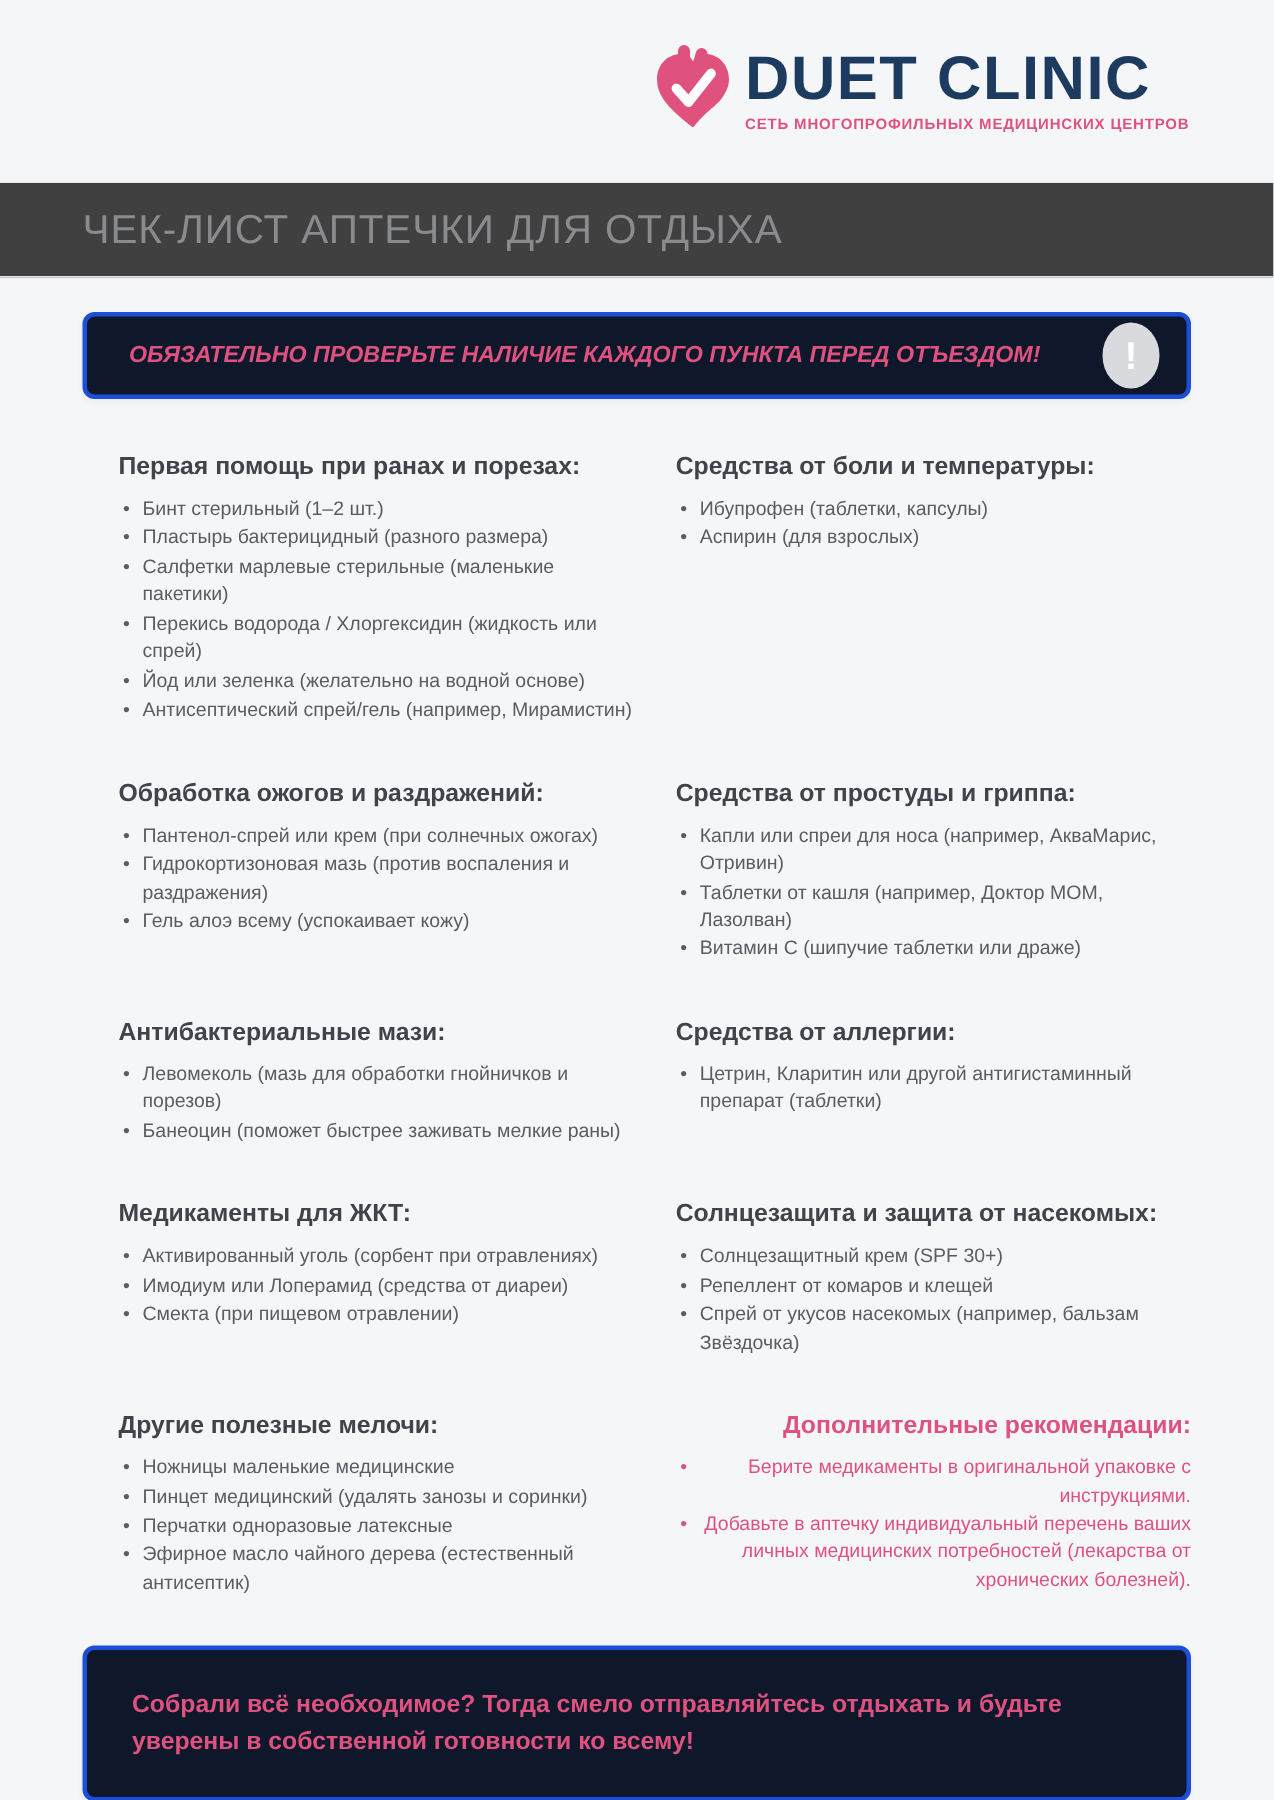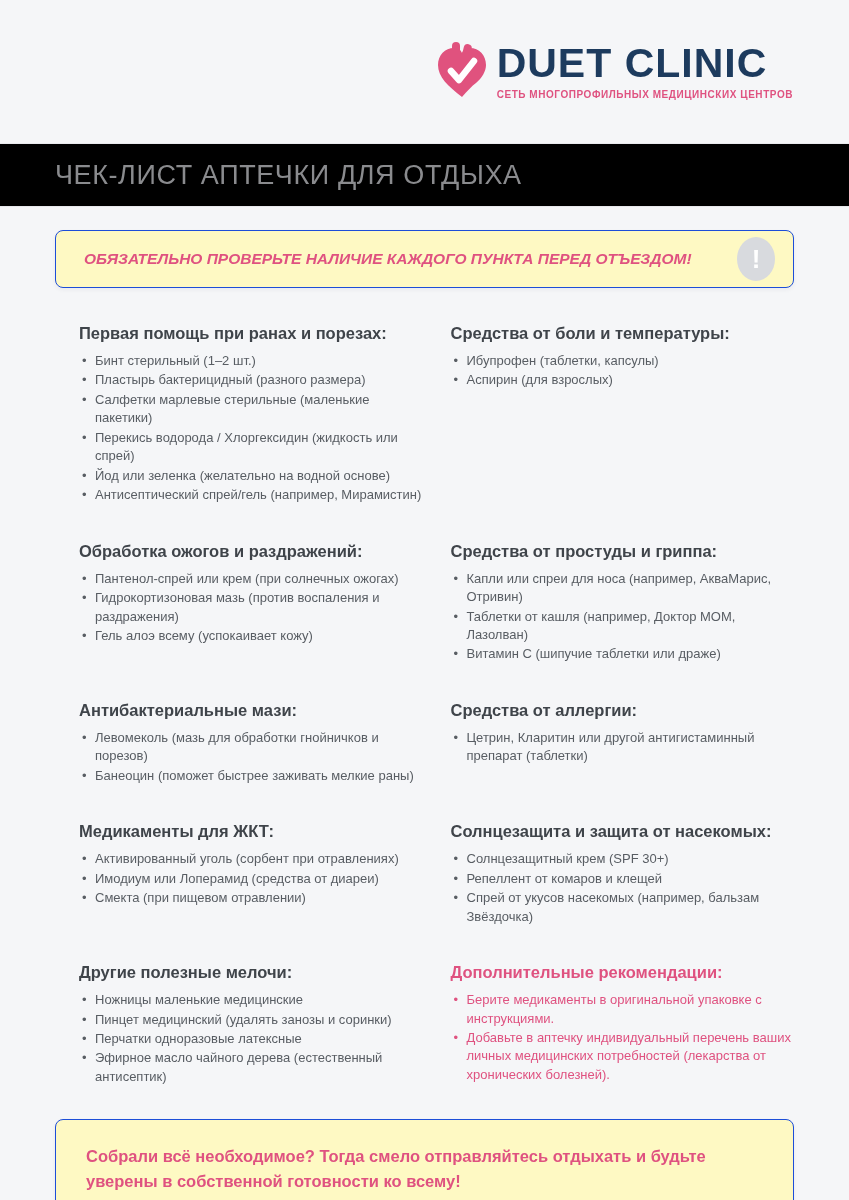--- a/index.html
+++ b/index.html
@@ -6,21 +6,21 @@
   html, body { width: 849px; }
   body {
     height: 1200px;
     background: #f5f6f8;
     font-family: "Liberation Sans", sans-serif;
     overflow: hidden;
   }
 
   
   .header {
-    height: 144px;
+    height: 122px;
     display: flex;
     align-items: center;
     justify-content: flex-end;
     padding-right: 56px;
     border-bottom: 1px solid #e9eaee;
   }
   .logo { display: flex; align-items: center; gap: 9px; }
   .logo-text { display: flex; flex-direction: column; }
   .brand-name {
     font-size: 41px;
@@ -32,40 +32,40 @@
   .brand-tagline {
     font-size: 10px;
     font-weight: bold;
     color: #df5280;
     letter-spacing: 0.55px;
     margin-top: 5px;
   }
 
   
   .title-band {
-    background: #000000;
+    background: #404040;
     border-bottom: 1px solid #e7e8ec;
     height: 63px;
     display: flex;
     align-items: center;
     padding-left: 55px;
   }
   .page-title {
     font-size: 27px;
     font-weight: 400;
     color: #8a8b8e;
     letter-spacing: 0.6px;
   }
 
   .content { padding: 0 55px; }
 
   
   .card {
-    background: #fef9c3;
-    border: 1px solid #1d4ed8;
+    background: #0f172a;
+    border: 3px solid #1d4ed8;
     border-radius: 8px;
     box-shadow: 0 2px 4px rgba(40,40,60,0.05);
   }
   .warning-card {
     margin-top: 23px;
     height: 58px;
     display: flex;
     align-items: center;
     justify-content: space-between;
     padding: 0 18px 0 28px;
@@ -111,21 +111,21 @@
     color: #585d63;
     line-height: 1.42;
     margin-bottom: 1px;
   }
   .section li::before {
     content: "\2022";
     position: absolute;
     left: 3px;
   }
   .section.accent h2,
-  .section.accent li { color: #df5280; }
+  .section.accent li { color: #df5280; text-align: right; }
 
   
   .closing-card {
     margin-top: 32px;
     padding: 24px 30px;
   }
   .closing-text {
     color: #df5280;
     font-weight: 600;
     font-size: 16.5px;

